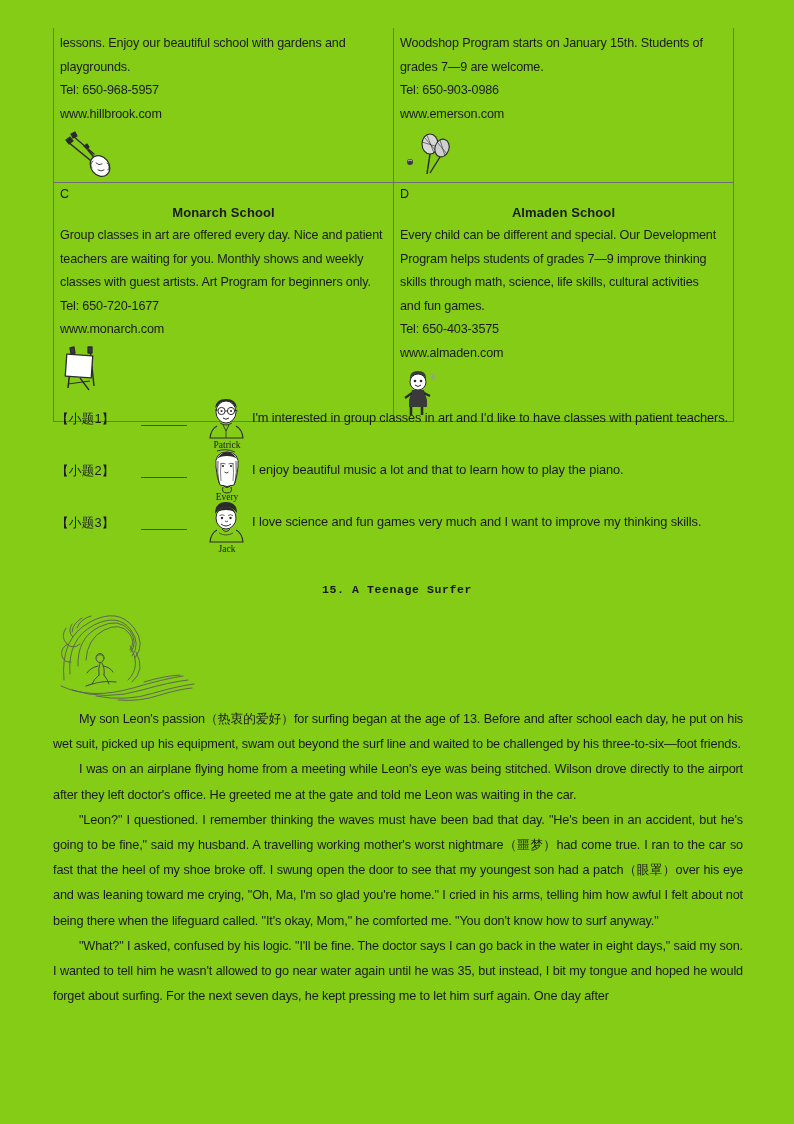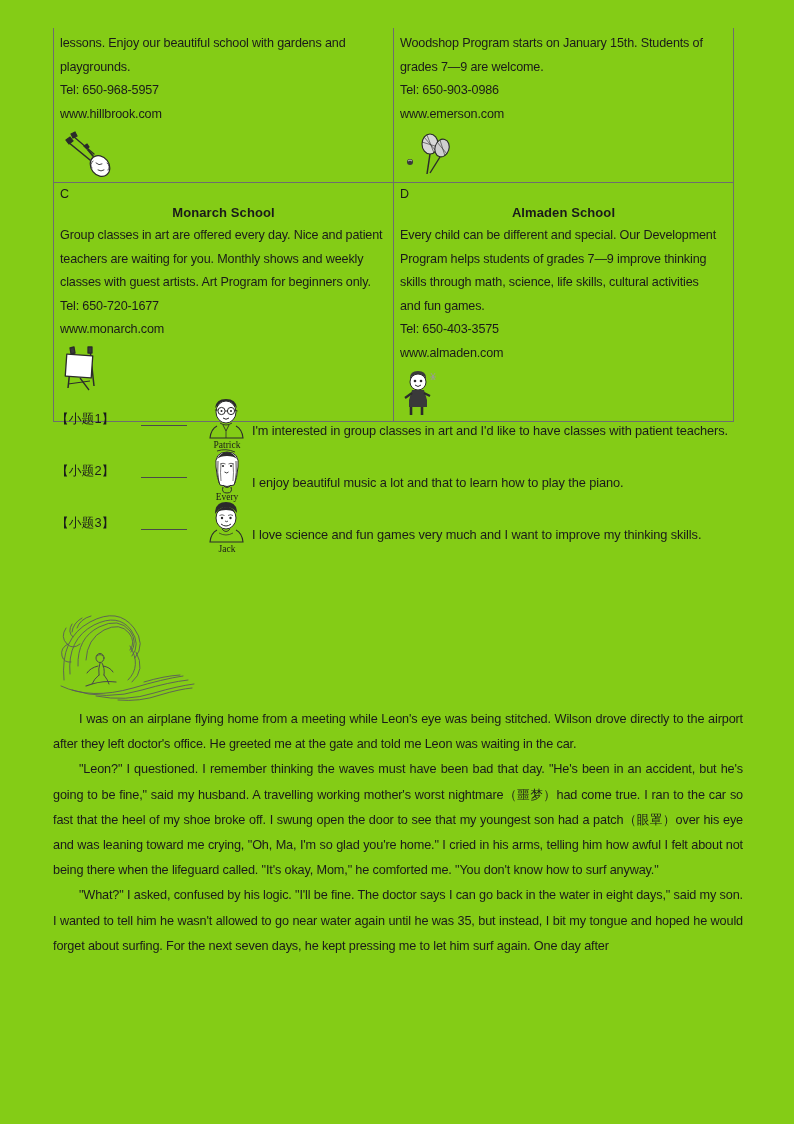--- a/index.html
+++ b/index.html
@@ -109,21 +109,21 @@
     width: 46px;
     text-align: center;
     font-family: "Liberation Serif", serif;
     font-weight: normal;
     font-size: 9.5px;
     line-height: 11px;
   }
   .q-text {
     position: absolute;
     left: 196px;
-    top: 21px;
+    top: 8px;
     font-size: 12.8px;
     line-height: 19px;
     letter-spacing: -.1px;
     white-space: nowrap;
   }
 
   
   .passage-title {
     position: absolute;
     left: 0;
@@ -343,20 +343,21 @@
             <path d="M18 30 q4 5 8 0" stroke-width="0.9"></path>
             <path d="M15 34 q7 4 14 0" stroke-width="0.7"></path>
           </g>
         </svg>
       </span>
       <span class="q-name">Jack</span>
       <span class="q-text">I love science and fun games very much and I want to improve my thinking skills.</span>
     </div>
   </div>
 
+  <div class="passage-title">15.  A Teenage Surfer</div>
 
   <div class="surf-img">
     <svg width="180" height="100" viewBox="0 0 180 100">
       <g stroke="#5a5a5a" fill="none" stroke-width="0.9" stroke-linecap="round">
         <path d="M8 72 q-4 -42 26 -58 q28 -15 44 6 q12 16 1 30"></path>
         <path d="M14 66 q-3 -35 24 -49 q24 -12 37 5 q10 14 1 26"></path>
         <path d="M22 58 q-1 -28 21 -39 q20 -10 31 4 q8 11 1 21"></path>
         <path d="M30 52 q1 -21 18 -30 q16 -8 25 3 q7 9 1 17"></path>
         <path d="M10 20 q-6 9 1 16 q6 6 13 0"></path>
         <path d="M16 16 q-5 8 1 13"></path>
@@ -379,18 +380,19 @@
         <path d="M42 58 q-8 2 -11 7"></path>
         <path d="M47 58 q7 1 10 6"></path>
         <path d="M43 67 q-5 4 -7 9"></path>
         <path d="M48 67 q4 5 5 9"></path>
         <path d="M30 78 q16 -6 30 -4" stroke-width="1.2"></path>
       </g>
     </svg>
   </div>
 
   <div class="passage">
+    <p>My son Leon's passion（热衷的爱好）for surfing began at the age of 13. Before and after school each day, he put on his wet suit, picked up his equipment, swam out beyond the surf line and waited to be challenged by his three-to-six—foot friends.</p>
     <p>I was on an airplane flying home from a meeting while Leon's eye was being stitched. Wilson drove directly to the airport after they left doctor's office. He greeted me at the gate and told me Leon was waiting in the car.</p>
     <p>"Leon?" I questioned. I remember thinking the waves must have been bad that day. "He's been in an accident, but he's going to be fine," said my husband. A travelling working mother's worst nightmare（噩梦）had come true. I ran to the car so fast that the heel of my shoe broke off. I swung open the door to see that my youngest son had a patch（眼罩）over his eye and was leaning toward me crying, "Oh, Ma, I'm so glad you're home." I cried in his arms, telling him how awful I felt about not being there when the lifeguard called. "It's okay, Mom," he comforted me. "You don't know how to surf anyway."</p>
     <p>"What?" I asked, confused by his logic. "I'll be fine. The doctor says I can go back in the water in eight days," said my son. I wanted to tell him he wasn't allowed to go near water again until he was 35, but instead, I bit my tongue and hoped he would forget about surfing. For the next seven days, he kept pressing me to let him surf again. One day after</p>
   </div>
 
 </div>
 
 </body></html>

